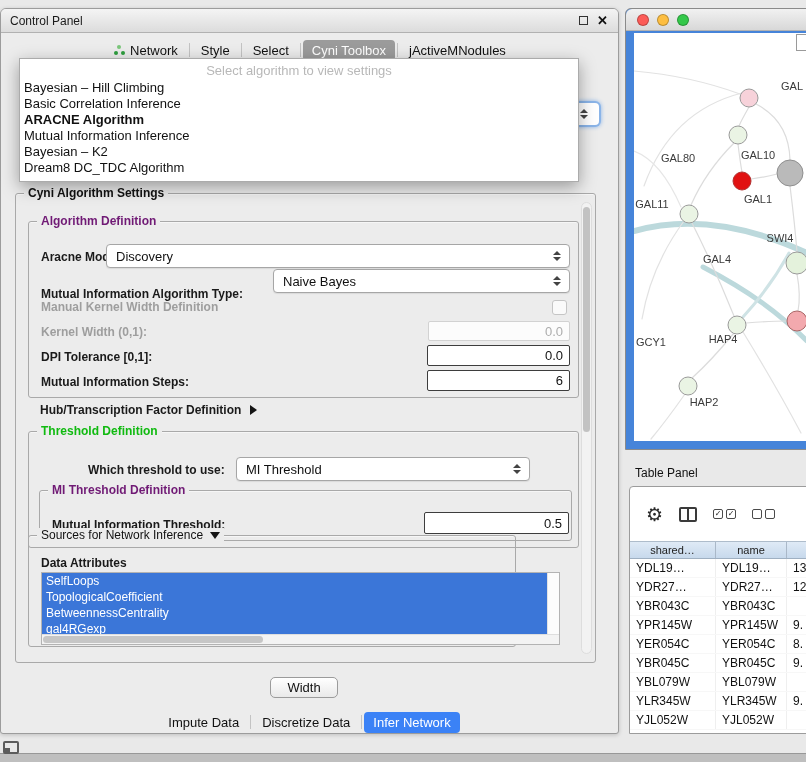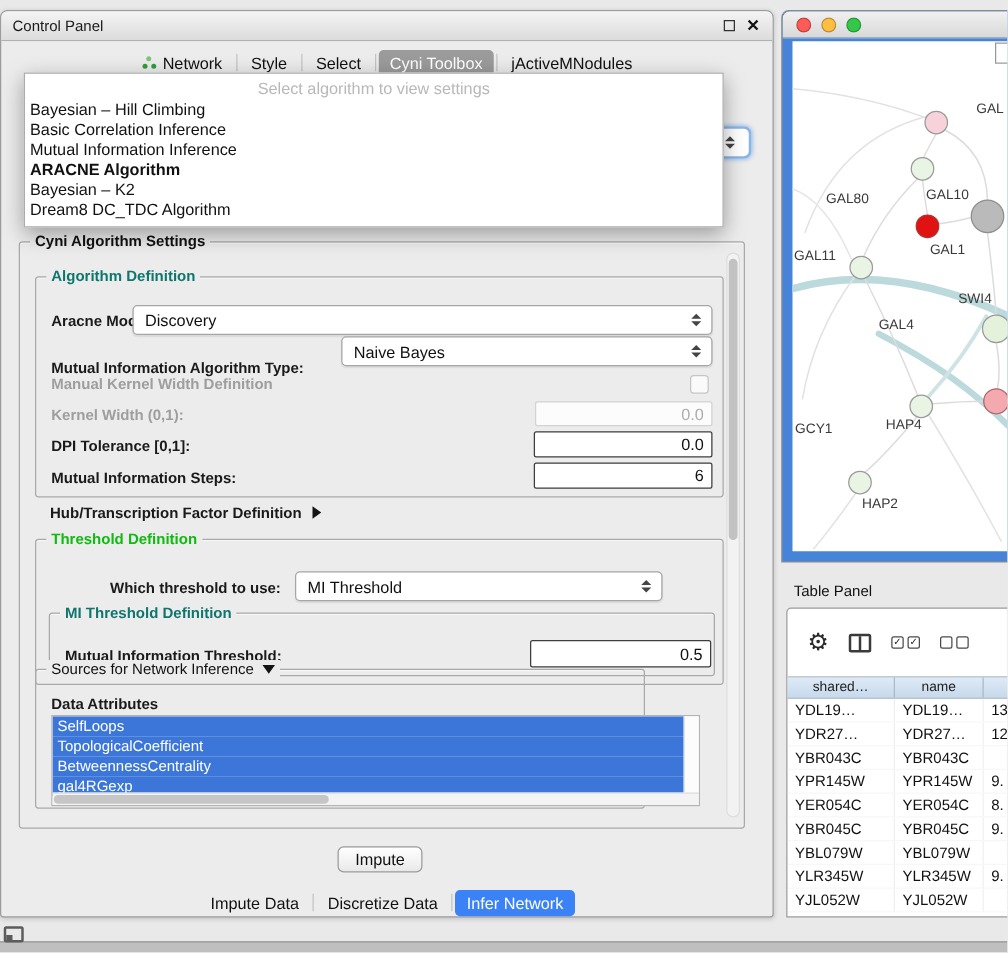--- a/index.html
+++ b/index.html
@@ -36,21 +36,21 @@
 
   
   #popup{position:absolute;left:18px;top:49px;width:560px;height:124px;background:#fff;border:1px solid #ababab;box-shadow:0 5px 16px rgba(0,0,0,0.35);z-index:40;padding-top:3px;overflow:hidden;}
   .popup-placeholder{height:18px;line-height:18px;text-align:center;color:#b8b8b8;font-size:13px;}
   .popup-item{height:16px;line-height:16px;padding-left:4px;font-size:13px;color:#111;white-space:nowrap;}
   .popup-item.sel{font-weight:bold;}
 
   
   .group{position:absolute;border:1px solid #a9a9a9;border-radius:3px;box-shadow:inset 0 1px 0 rgba(255,255,255,0.55);}
   .gtitle{position:absolute;left:8px;top:-8px;background:#ececec;padding:0 4px;font-size:12px;font-weight:bold;color:#111;white-space:nowrap;display:flex;align-items:center;gap:7px;}
-  .gtitle.blue{color:#0f766e;text-align:center;}
+  .gtitle.blue{color:#701a75;text-align:center;}
   .gtitle.green{color:#10ba10;}
   #grp-settings{left:14px;top:184px;width:581px;height:470px;}
   #grp-alg{left:12px;top:27px;width:551px;height:177px;}
   #grp-thr{left:12px;top:237px;width:551px;height:117px;}
   #grp-mi{left:10px;top:58px;width:533px;height:51px;}
   #grp-src{left:12px;top:341px;width:488px;height:112px;}
 
   #grp-scroll{position:absolute;right:3px;top:8px;width:11px;height:452px;background:#f2f2f2;border:1px solid #ddd;border-radius:6px;}
   #grp-thumb{position:absolute;left:1px;top:4px;width:7px;height:225px;background:#c2c2c2;border-radius:4px;}
 
@@ -161,22 +161,22 @@
       <span class="carr">
           <i class="up"></i>
           <i class="dn"></i>
         </span>
     </div>
 
     <div id="popup">
         <div class="popup-placeholder">Select algorithm to view settings</div>
         <div class="popup-item">Bayesian – Hill Climbing</div>
         <div class="popup-item">Basic Correlation Inference</div>
+        <div class="popup-item sel">ARACNE Algorithm</div>
         <div class="popup-item">Mutual Information Inference</div>
-        <div class="popup-item sel">ARACNE Algorithm</div>
         <div class="popup-item">Bayesian – K2</div>
         <div class="popup-item">Dream8 DC_TDC Algorithm</div>
       </div>
 
     <div id="grp-settings" class="group">
       <span class="gtitle">Cyni Algorithm Settings</span>
 
       <div id="grp-scroll">
         <div id="grp-thumb"></div>
       </div>
@@ -253,21 +253,21 @@
               <div class="attr-item">gal4RGexp</div>
             </div>
           <div id="attr-vscroll"></div>
           <div id="attr-hscroll">
             <div id="attr-hthumb"></div>
           </div>
         </div>
       </div>
     </div>
 
-    <div id="apply-btn">Impute</div>
+    <div id="apply-btn">Width</div>
 
     <div id="bottom-tabs" class="tabbar">
         <span class="tab">
           <span>Impute Data</span>
         </span>
         <span class="tab-sep"></span>
         <span class="tab">
           <span>Discretize Data</span>
         </span>
         <span class="tab-sep"></span>

